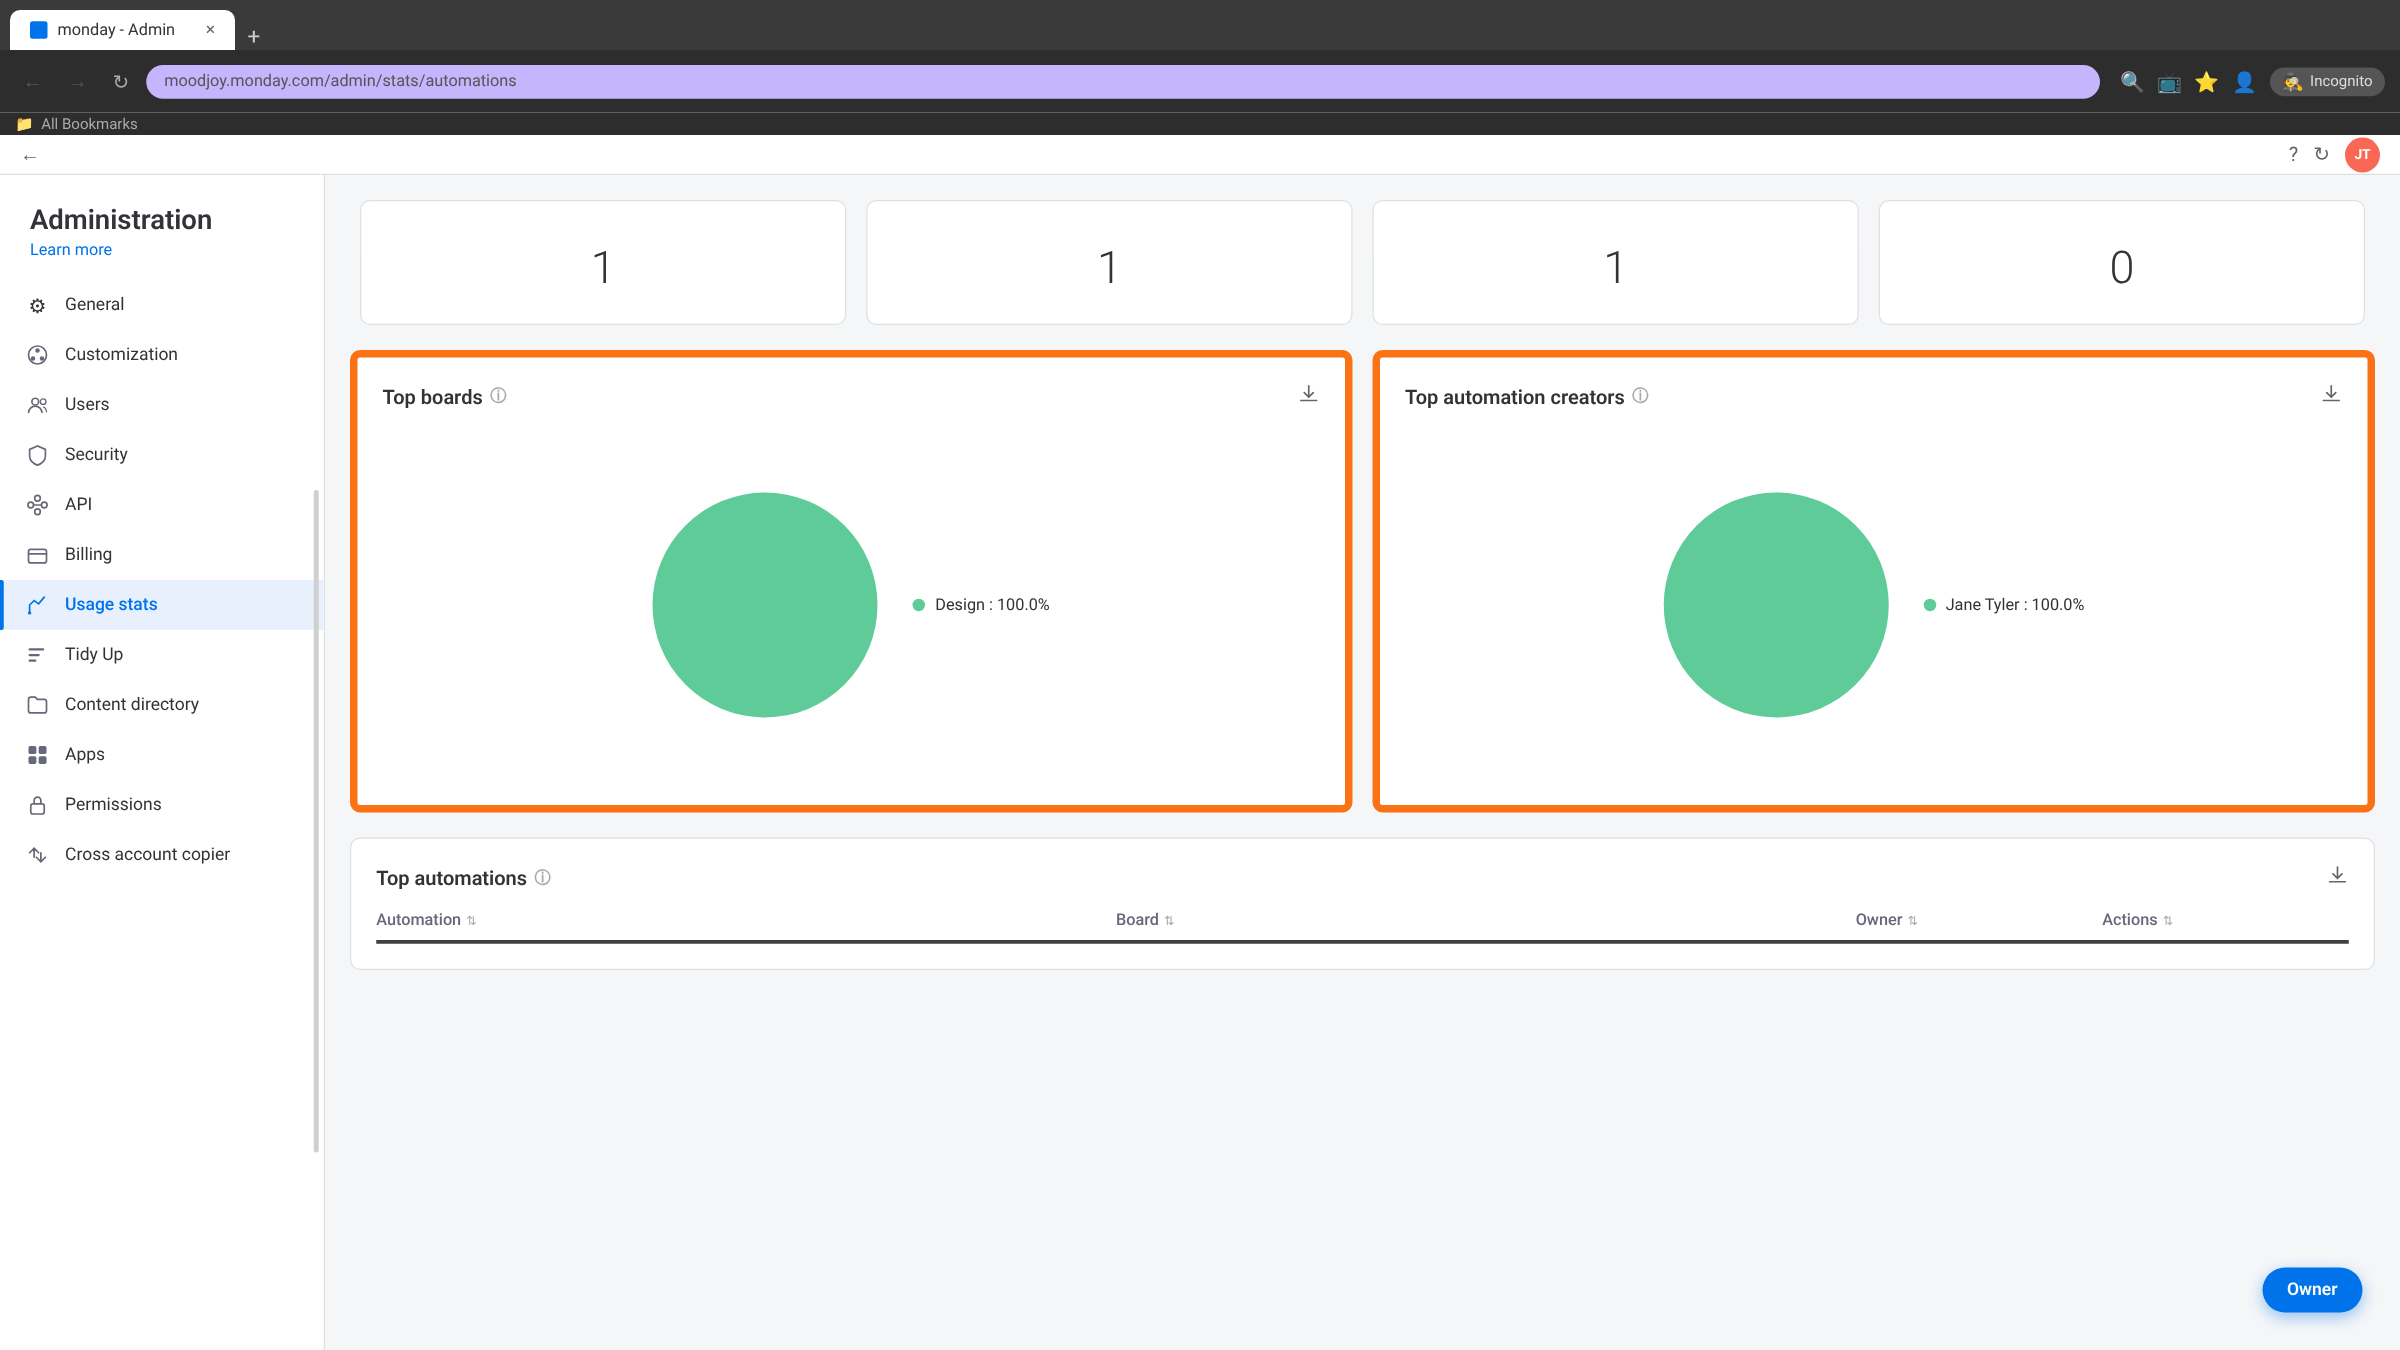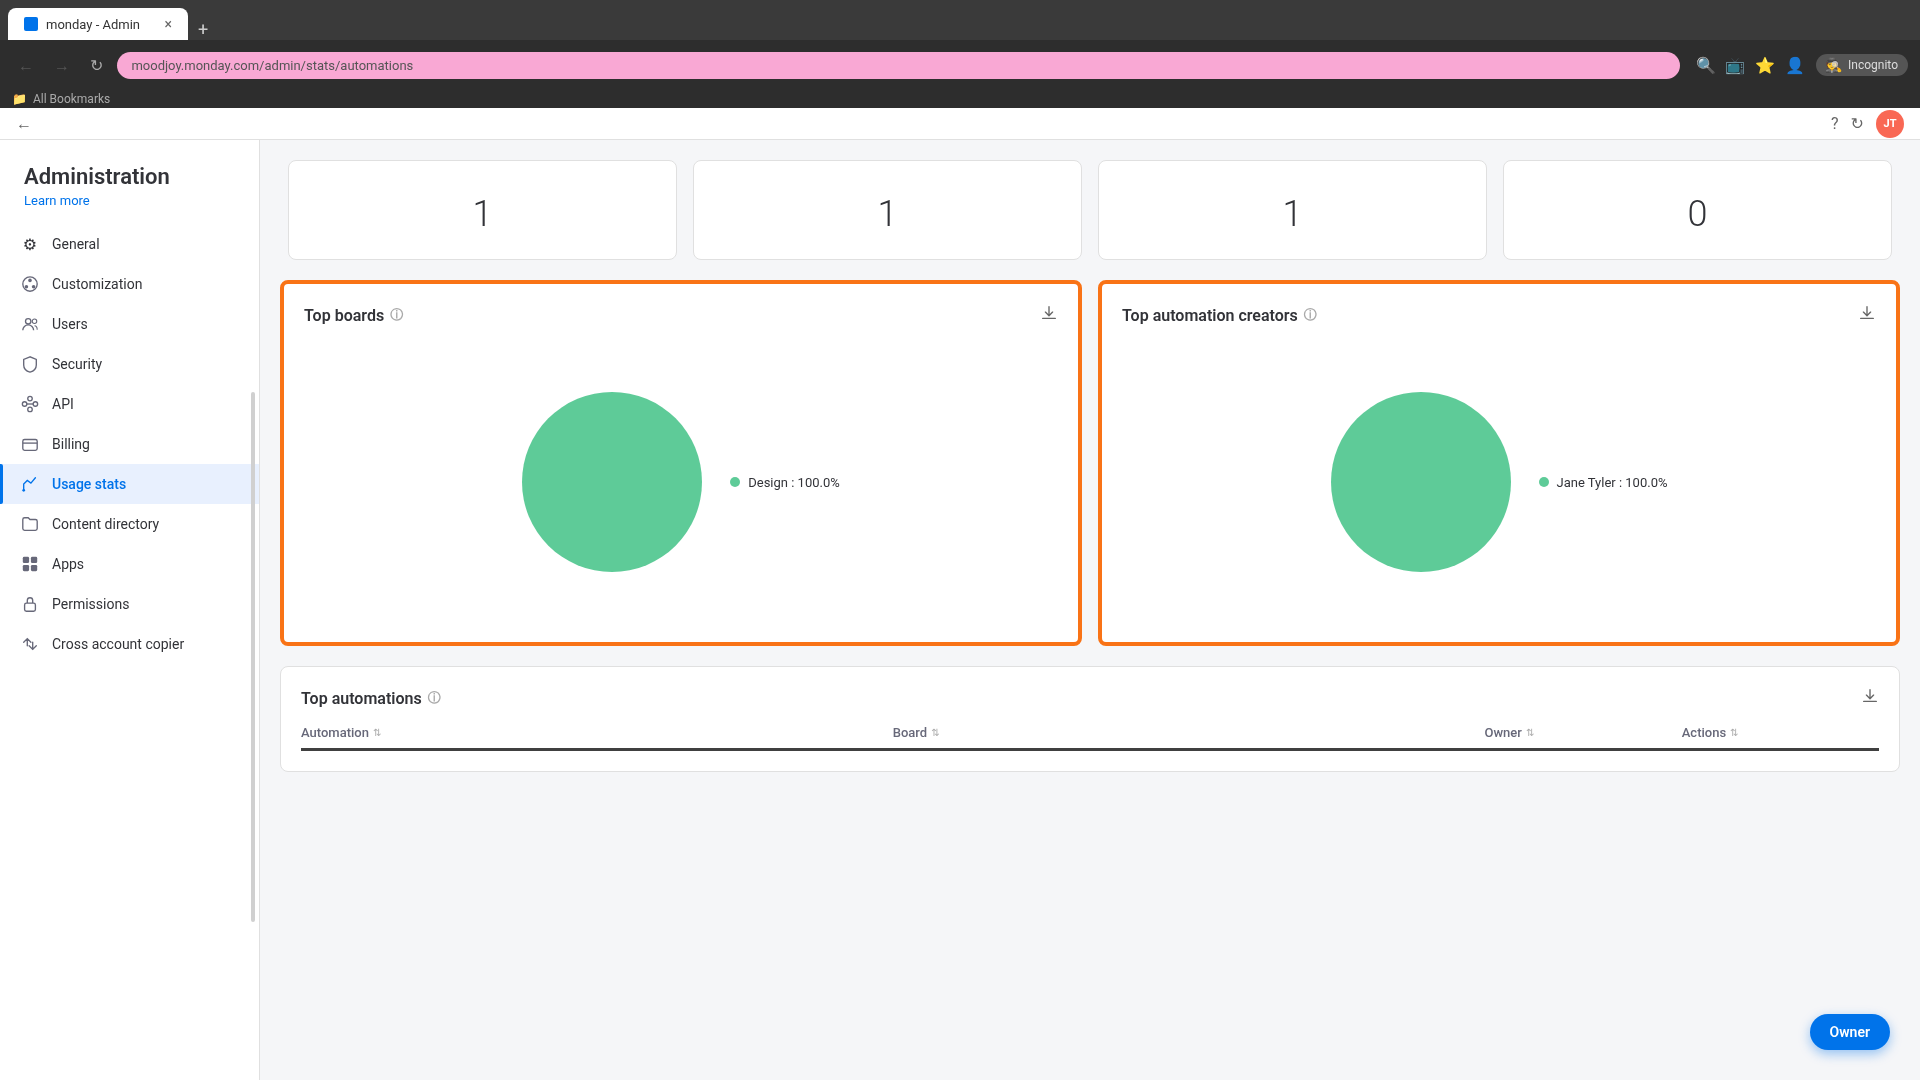--- a/index.html
+++ b/index.html
@@ -5,21 +5,21 @@
     * { margin: 0; padding: 0; box-sizing: border-box; }
     body { font-family: -apple-system, BlinkMacSystemFont, 'Segoe UI', Roboto, sans-serif; background: #f5f6f8; width: 1920px; height: 1080px; overflow: hidden; }
     .browser-tab-bar { display: flex; align-items: flex-end; padding: 4px 0 0 8px; height: 40px; background: #3a3a3a; }
     .browser-tab { background: #fff; border-radius: 8px 8px 0 0; padding: 6px 16px; font-size: 13px; color: #333; display: flex; align-items: center; gap: 8px; min-width: 180px; height: 32px; }
     .browser-tab .tab-favicon { width: 14px; height: 14px; background: #0073ea; border-radius: 2px; display: inline-block; }
     .browser-tab .tab-close { margin-left: auto; color: #666; cursor: pointer; font-size: 14px; }
     .tab-new-btn { color: #ccc; font-size: 18px; padding: 0 10px; cursor: pointer; }
     .browser-controls { display: flex; align-items: center; gap: 8px; padding: 6px 12px; height: 50px; background: #2d2d2d; }
     .browser-nav-btn { color: #aaa; font-size: 16px; cursor: pointer; padding: 4px 6px; }
     .browser-nav-btn.disabled { color: #555; }
-    .address-bar { flex: 1; background: #f9a8d4; border-radius: 20px; padding: 6px 14px; font-size: 13px; color: #333; display: flex; align-items: flex-start; }
+    .address-bar { flex: 1; background: #c4b5fd; border-radius: 20px; padding: 6px 14px; font-size: 13px; color: #333; display: flex; align-items: flex-start; }
     .address-bar span { color: #555; }
     .browser-actions { display: flex; align-items: center; gap: 10px; margin-left: 8px; }
     .browser-actions .action-icon { color: #aaa; font-size: 16px; cursor: pointer; }
     .incognito-badge { background: #555; color: #ddd; font-size: 12px; padding: 3px 10px; border-radius: 12px; display: flex; align-items: center; gap: 5px; }
     .incognito-icon { font-size: 14px; }
     .bookmarks-bar { background: #2d2d2d; padding: 2px 12px; font-size: 12px; color: #aaa; display: flex; align-items: center; gap: 6px; }
 
     
     .app-layout { display: flex; height: calc(1080px - 90px - 32px); }
 
@@ -47,21 +47,21 @@
     
     .main-content { flex: 1; overflow-y: auto; background: #f5f6f8; padding: 0; }
 
     
     .stats-cards-row { display: flex; gap: 0; padding: 0 20px 20px; }
     .stat-card { flex: 1; background: #fff; border: 1px solid #e0e0e0; border-radius: 8px; margin: 0 8px; padding: 24px; display: flex; flex-direction: column; align-items: center; justify-content: flex-end; min-height: 100px; }
     .stat-card-value { font-size: 36px; font-weight: 300; color: #323338; }
 
     
     .charts-row { display: flex; gap: 16px; padding: 0 20px 20px; }
-    .chart-card { background: #fff; border: 4px solid #f97316; border-radius: 8px; flex: 1; padding: 20px; }
+    .chart-card { background: #fff; border: 6px solid #f97316; border-radius: 8px; flex: 1; padding: 20px; }
     .chart-card-header { display: flex; align-items: center; justify-content: space-between; margin-bottom: 16px; }
     .chart-card-title { font-size: 16px; font-weight: 600; color: #323338; display: flex; align-items: center; gap: 6px; }
     .chart-info-icon { color: #aaa; font-size: 13px; cursor: pointer; }
     .chart-download-icon { color: #666; font-size: 16px; cursor: pointer; }
     .chart-body { display: flex; align-items: center; justify-content: center; gap: 28px; min-height: 280px; }
     .pie-chart { width: 180px; height: 180px; border-radius: 50%; background: #5ecb98; flex-shrink: 0; }
     .chart-legend { display: flex; flex-direction: column; gap: 8px; }
     .legend-item { display: flex; align-items: center; gap: 8px; font-size: 13px; color: #323338; }
     .legend-dot { width: 10px; height: 10px; border-radius: 50%; flex-shrink: 0; }
 
@@ -198,20 +198,30 @@
       <div class="sidebar-item active">
         <span class="item-icon">
           <svg width="18" height="18" viewBox="0 0 20 20" fill="none">
               <path d="M3 17V10l4-4 4 3 5-6" stroke="#0073ea" stroke-width="1.5" stroke-linecap="round"></path>
               <circle cx="3" cy="17" r="1.5" fill="#0073ea"></circle>
             </svg>
         </span>
         <span style="color:#0073ea; font-weight:500;">Usage stats</span>
       </div>
 
+      <div class="sidebar-item">
+        <span class="item-icon">
+          <svg width="18" height="18" viewBox="0 0 20 20" fill="none">
+              <rect x="2" y="4" width="14" height="2" rx="1" fill="#676879"></rect>
+              <rect x="2" y="9" width="10" height="2" rx="1" fill="#676879"></rect>
+              <rect x="2" y="14" width="7" height="2" rx="1" fill="#676879"></rect>
+            </svg>
+        </span>
+        <span>Tidy Up</span>
+      </div>
 
       <div class="sidebar-item">
         <span class="item-icon">
           <svg width="18" height="18" viewBox="0 0 20 20" fill="none">
               <path d="M2 5a2 2 0 012-2h4l2 2h6a2 2 0 012 2v8a2 2 0 01-2 2H4a2 2 0 01-2-2V5z" stroke="#676879" stroke-width="1.5"></path>
             </svg>
         </span>
         <span>Content directory</span>
       </div>
 

